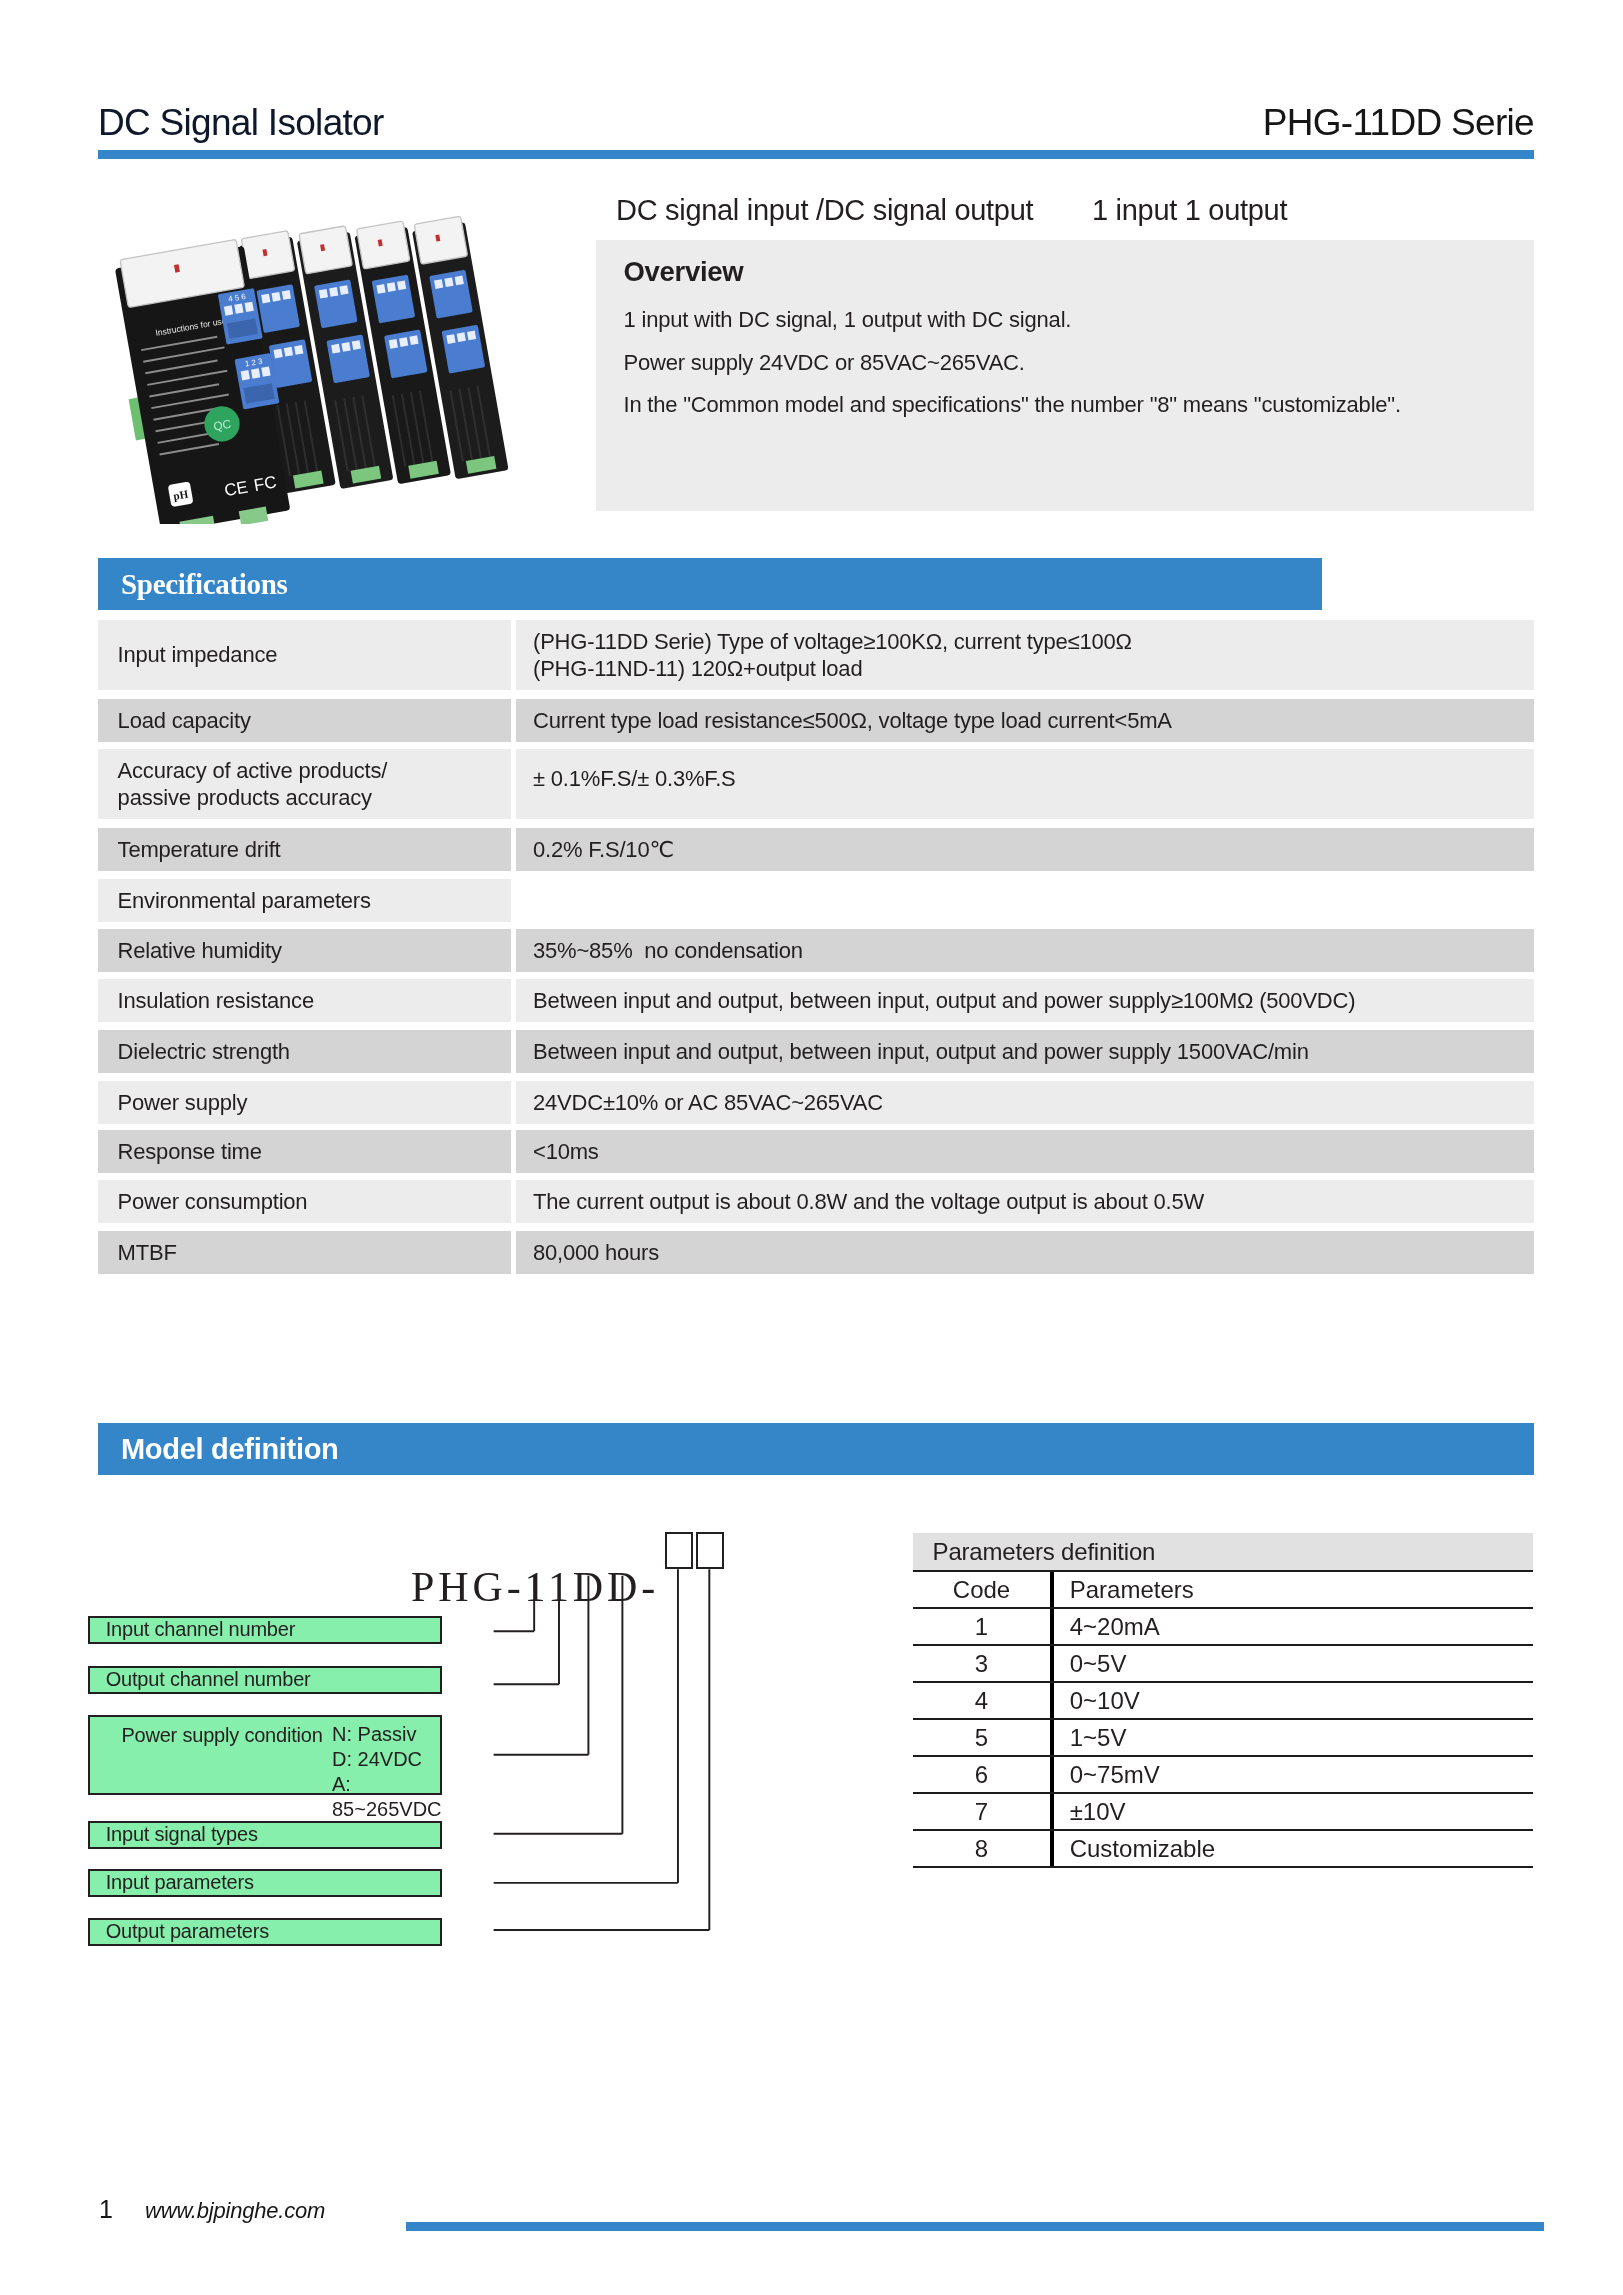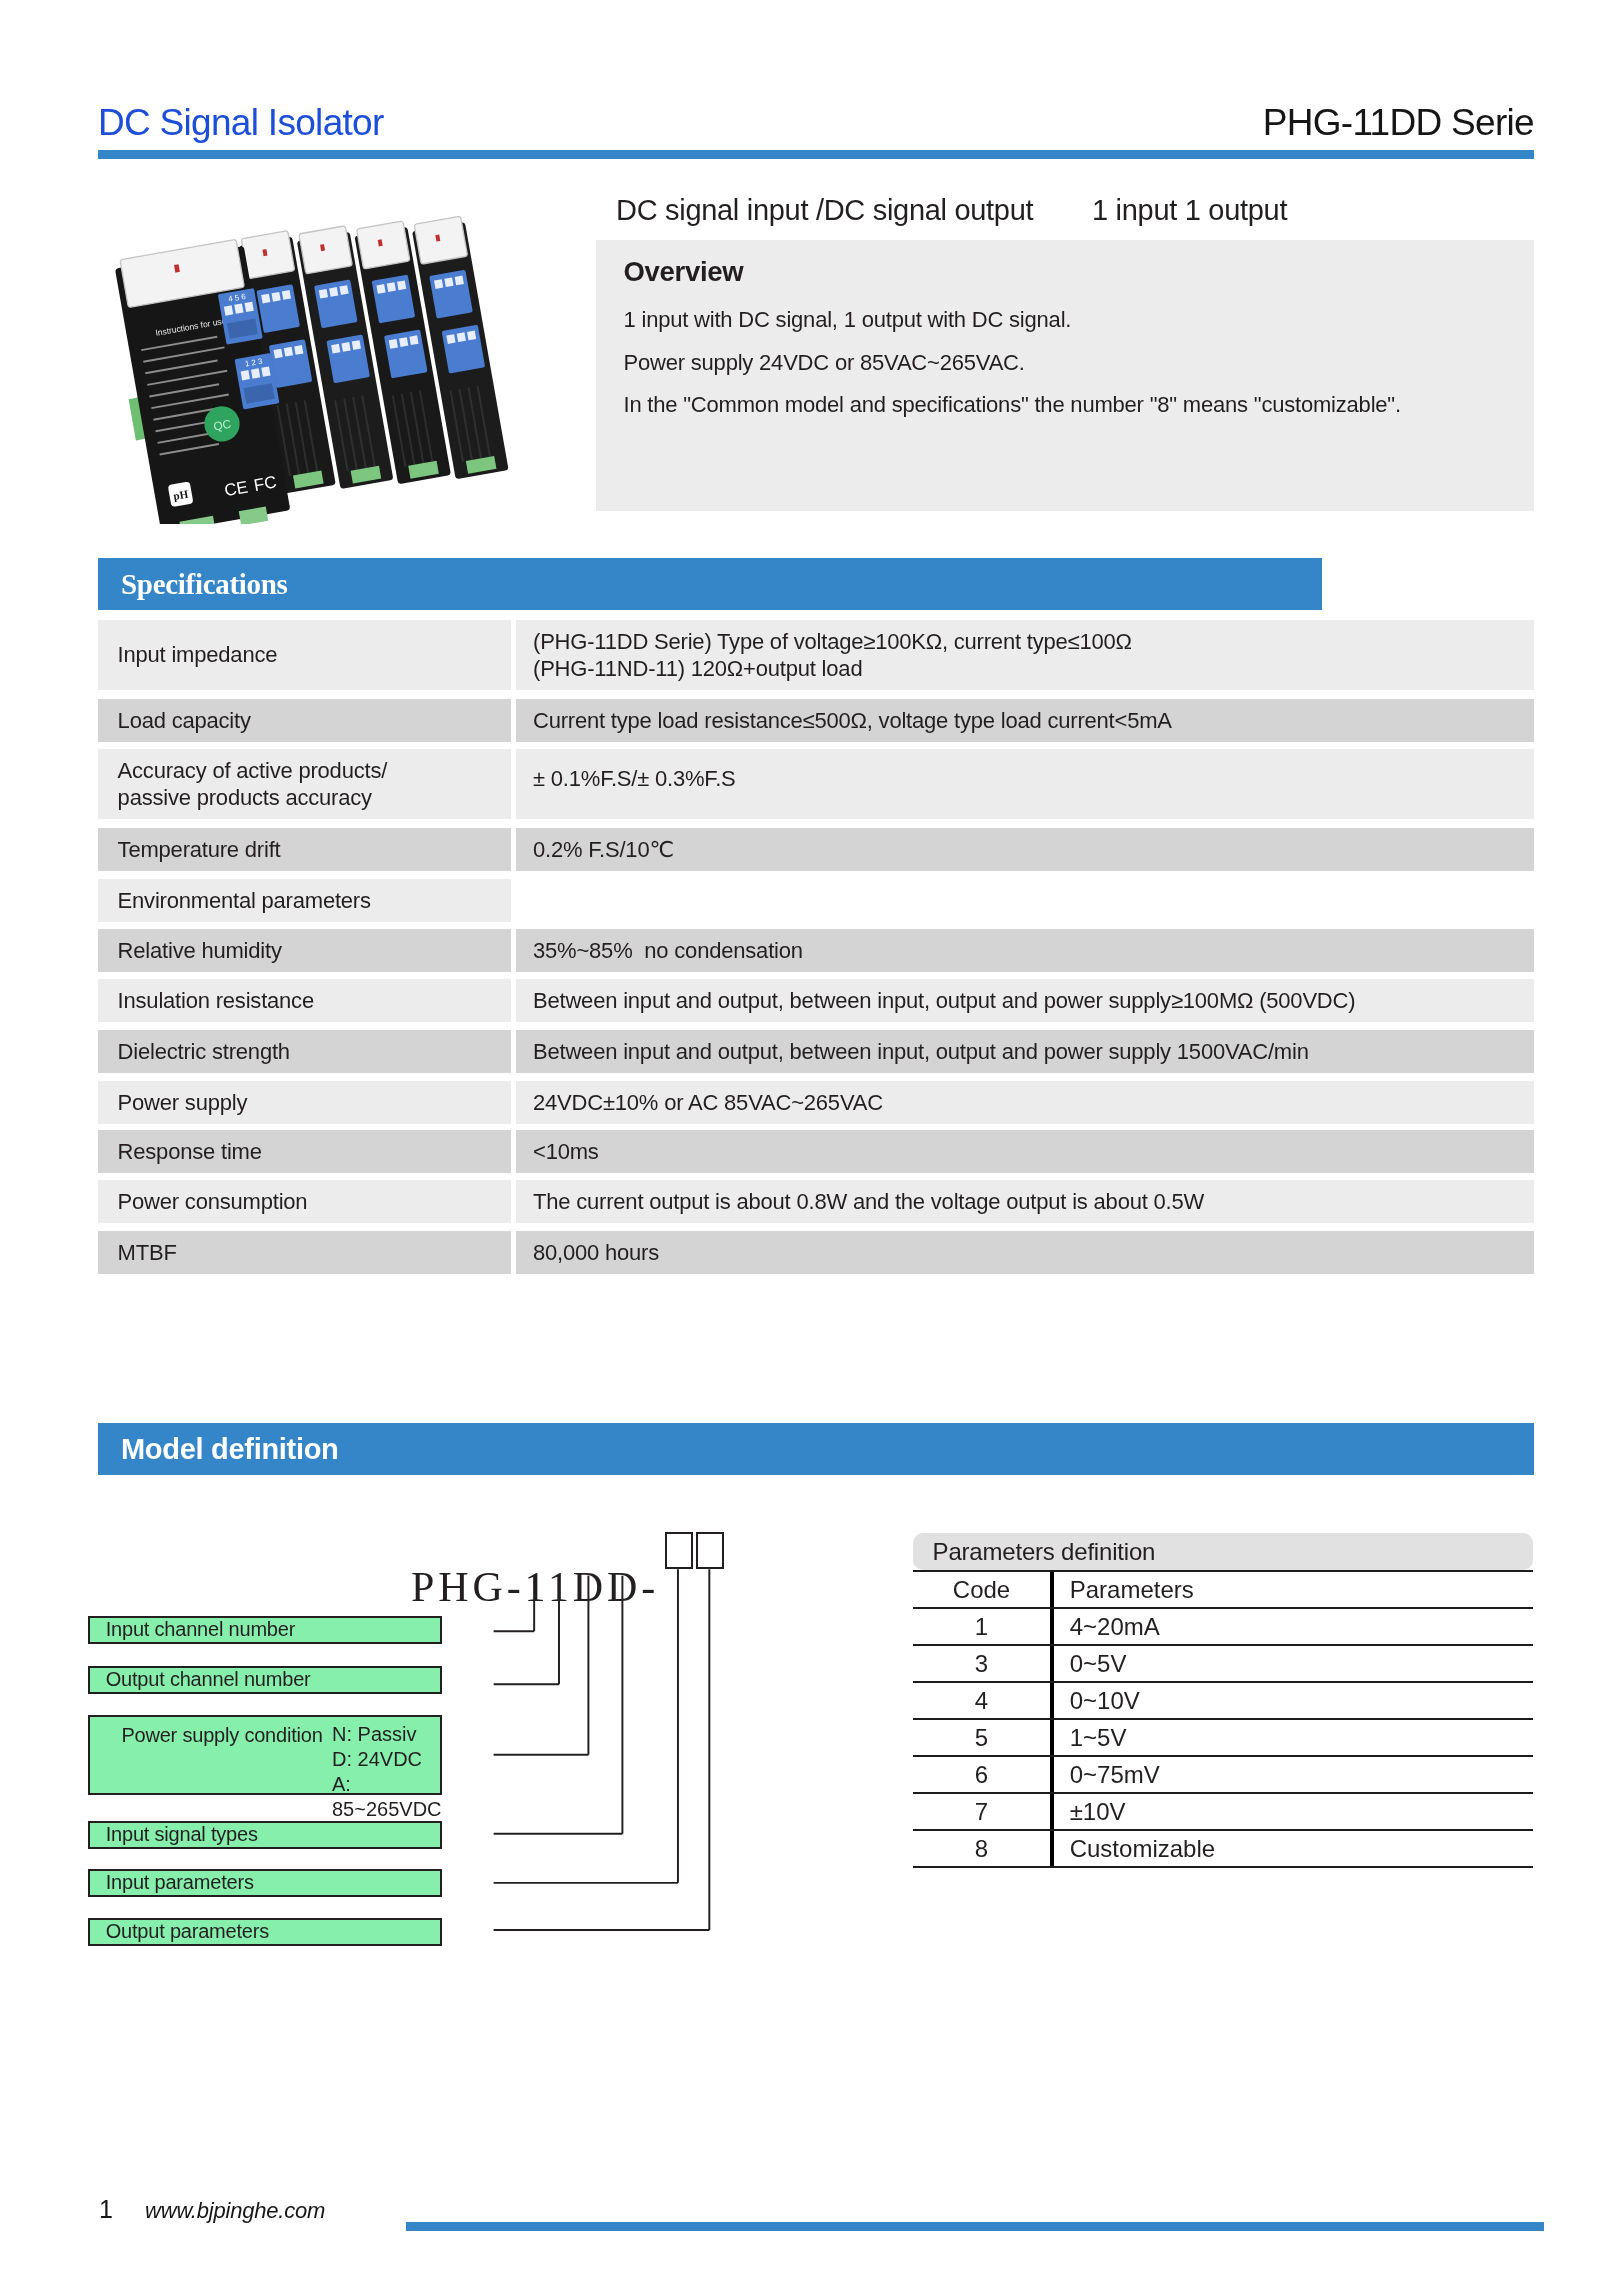--- a/index.html
+++ b/index.html
@@ -1,21 +1,21 @@
 <!DOCTYPE html>
 <html style="font-size:10.5px"><head>
 <meta charset="utf-8">
 <style>
   html,body{margin:0;padding:0;background:#fff;}
   #page{position:relative;width:1623px;height:2295px;background:#ffffff;overflow:hidden;
         font-family:"Liberation Sans","DejaVu Sans",sans-serif;color:#231f20;}
   .abs{position:absolute;}
 
   
-  .doc-title{font-size:37px;letter-spacing:-0.7px;color:#1d4ed8;}
+  .doc-title{font-size:37px;letter-spacing:-0.7px;color:#0f172a;}
   .doc-series{font-size:37px;letter-spacing:-0.7px;color:#161616;}
   .accent-bar{background:#3486c9;}
 
   
   .intro-heading{font-size:29px;letter-spacing:-0.3px;}
   .overview-box{background:#ececec;}
   .overview-title{font-size:27.5px;font-weight:bold;letter-spacing:-0.3px;}
   .overview-line{font-size:22px;letter-spacing:-0.2px;white-space:pre-wrap;}
 
   
@@ -41,21 +41,21 @@
   .diag-box{position:absolute;left:88px;width:354px;border:2px solid #231f20;box-sizing:border-box;
             background:#86efac;display:flex;align-items:center;}
   .diag-box span{font-size:20px;letter-spacing:-0.2px;padding-left:15.7px;}
   .power-box{display:block;position:relative;}
   .power-label{position:absolute;left:15.7px;top:6.5px;font-size:20px;}
   .power-opts{position:absolute;left:242px;top:5.2px;font-size:20px;line-height:25px;}
 
   
   .pt{position:absolute;left:913px;top:1533px;width:620px;}
   .pt-title{height:37px;background:#e1e1e1;font-size:24px;line-height:37px;padding-left:19.6px;
-            letter-spacing:-0.2px;border-radius:10px;}
+            letter-spacing:-0.2px;}
   .pt-row{height:35px;border-top:2px solid #1c1c1c;display:flex;}
   .pt-row.last{border-bottom:2px solid #1c1c1c;}
   .pt-code{width:137px;text-align:center;font-size:24px;line-height:35px;}
   .pt-param{flex:1;border-left:4px solid #000000;padding-left:15.7px;font-size:24px;line-height:35px;}
 
   
   .footer-page{font-size:25px;color:#161616;}
   .footer-site{font-size:22px;font-style:italic;color:#161616;letter-spacing:-0.2px;}
 </style>
 </head>

